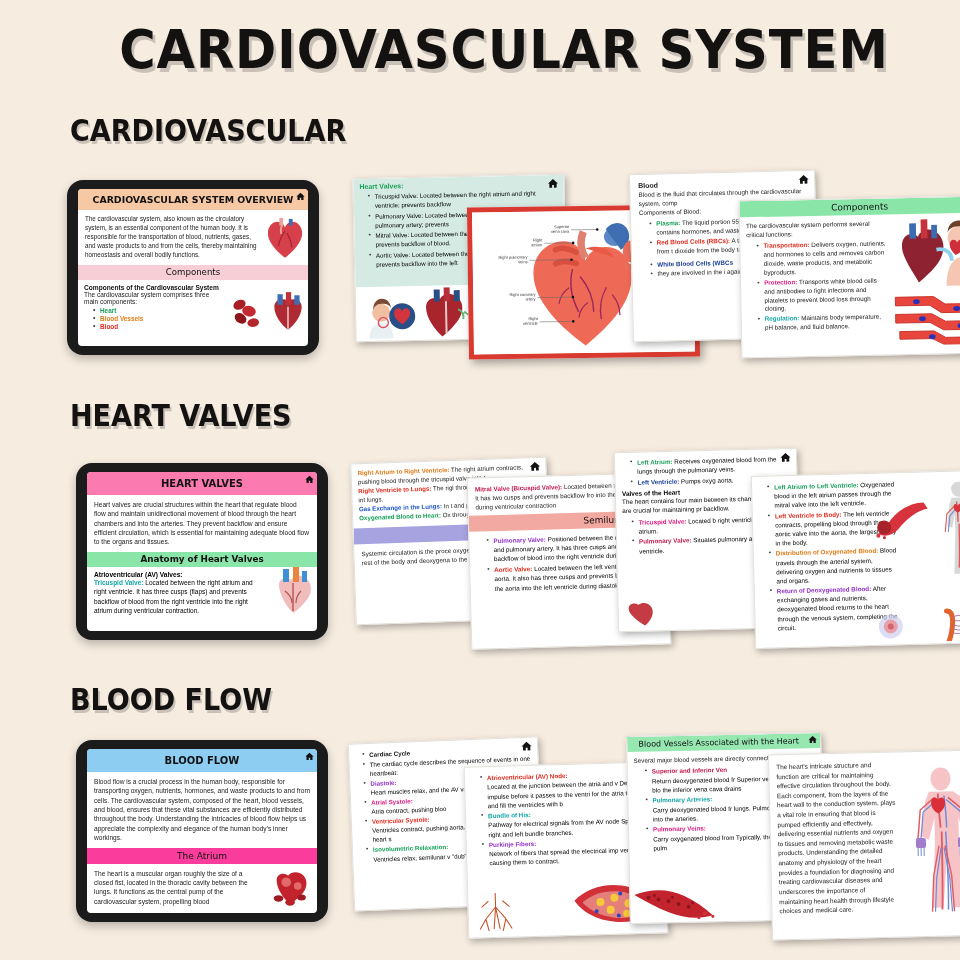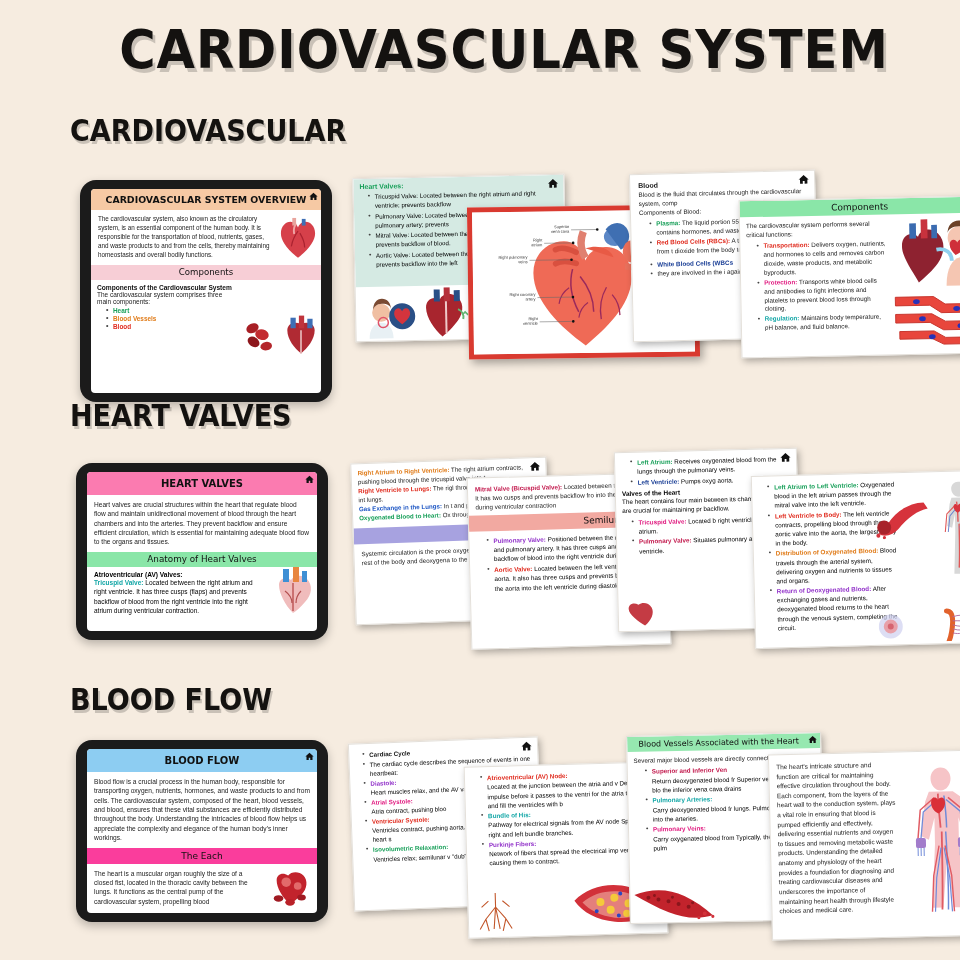--- a/index.html
+++ b/index.html
@@ -117,21 +117,21 @@
 <body>
 
 <div class="stage">
 
   <div class="main-title">CARDIOVASCULAR SYSTEM</div>
 
   <div class="sec-title" id="t-cardio">CARDIOVASCULAR</div>
   <div class="sec-title" id="t-valves">HEART VALVES</div>
   <div class="sec-title" id="t-blood">BLOOD FLOW</div>
 
-  <div class="tablet" style="left:32px; top:180px; width:252px; height:222px;">
+  <div class="tablet" style="left:19px; top:180px; width:252px; height:175px;">
     <div class="screen">
       <div class="banner peach" style="font-size:9.4px; padding:5px 4px;">
         <span>CARDIOVASCULAR SYSTEM OVERVIEW</span>
         <span class="home-icon" style="right:3px;top:3px;width:9px;height:9px;">
           <svg viewBox="0 0 24 24">
               <path fill="currentColor" d="M12 2 1 12h3v9h6v-6h4v6h6v-9h3z"></path>
             </svg>
         </span>
       </div>
       <div style="display:flex; flex:0 0 auto;">
@@ -346,21 +346,21 @@
     <div class="screen">
       <div class="banner pink" style="font-size:10px;padding:6px 4px;">
         <span>HEART VALVES</span>
         <span class="home-icon" style="right:3px;top:3px;width:9px;height:9px;">
             <svg viewBox="0 0 24 24">
               <path fill="currentColor" d="M12 2 1 12h3v9h6v-6h4v6h6v-9h3z"></path>
             </svg>
           </span>
       </div>
       <div class="body-txt" style="font-size:6.6px;padding:5px 7px;">Heart valves are crucial structures within the heart that regulate blood flow and maintain unidirectional movement of blood through the heart chambers and into the arteries. They prevent backflow and ensure efficient circulation, which is essential for maintaining adequate blood flow to the organs and tissues.</div>
-      <div class="banner green" style="font-size:8.8px;padding:2.5px 4px;font-weight:normal;">Anatomy of Heart Valves</div>
+      <div class="banner green" style="font-size:8.8px;padding:2.5px 4px;font-weight:bold;">Anatomy of Heart Valves</div>
       <div style="display:flex;flex:1 1 auto;">
         <div style="flex:1 1 auto;padding:4px 7px;">
           <div style="font-size:6.6px;font-weight:bold;">Atrioventricular (AV) Valves:</div>
           <div style="font-size:6.5px;line-height:1.45;">
             <span class="k-tel">Tricuspid Valve:</span>
             <span>Located between the right atrium and right ventricle. It has three cusps (flaps) and prevents backflow of blood from the right ventricle into the right atrium during ventricular contraction.</span>
           </div>
         </div>
         <div class="art" style="flex:0 0 46px;height:46px;">
           <svg viewBox="0 0 46 46">
@@ -488,21 +488,21 @@
     <div class="screen">
       <div class="banner blue" style="font-size:10px;padding:6px 4px;">
         <span>BLOOD FLOW</span>
         <span class="home-icon" style="right:3px;top:3px;width:9px;height:9px;">
             <svg viewBox="0 0 24 24">
               <path fill="currentColor" d="M12 2 1 12h3v9h6v-6h4v6h6v-9h3z"></path>
             </svg>
           </span>
       </div>
       <div class="body-txt" style="font-size:6.6px;padding:5px 7px;">Blood flow is a crucial process in the human body, responsible for transporting oxygen, nutrients, hormones, and waste products to and from cells. The cardiovascular system, composed of the heart, blood vessels, and blood, ensures that these vital substances are efficiently distributed throughout the body. Understanding the intricacies of blood flow helps us appreciate the complexity and elegance of the human body's inner workings.</div>
-      <div class="banner hotpink" style="font-size:9px;padding:3px 4px;font-weight:normal;">The Each</div>
+      <div class="banner hotpink" style="font-size:9px;padding:3px 4px;font-weight:normal;">The Atrium</div>
       <div style="display:flex;flex:1 1 auto;">
         <div class="body-txt" style="flex:1 1 auto;font-size:6.6px;padding:5px 7px;">The heart is a muscular organ roughly the size of a closed fist, located in the thoracic cavity between the lungs. It functions as the central pump of the cardiovascular system, propelling blood</div>
         <div class="art" style="flex:0 0 48px;height:44px;padding:2px 4px 0 0;">
           <svg viewBox="0 0 46 42">
             <path d="M8 14C8 8 14 5 20 9c3-4 11-5 16 0 5 5 4 14-2 20-4 4-9 8-12 10C14 32 8 22 8 14z" fill="#c2232c"></path>
             <circle cx="18" cy="16" r="5" fill="#e26a6a"></circle>
             <circle cx="30" cy="20" r="4" fill="#e26a6a"></circle>
             <ellipse cx="10" cy="33" rx="5" ry="3.5" fill="#a01a22"></ellipse>
             <ellipse cx="22" cy="37" rx="5" ry="3.5" fill="#b92128"></ellipse>
             <ellipse cx="34" cy="32" rx="4.5" ry="3.2" fill="#a01a22"></ellipse>

